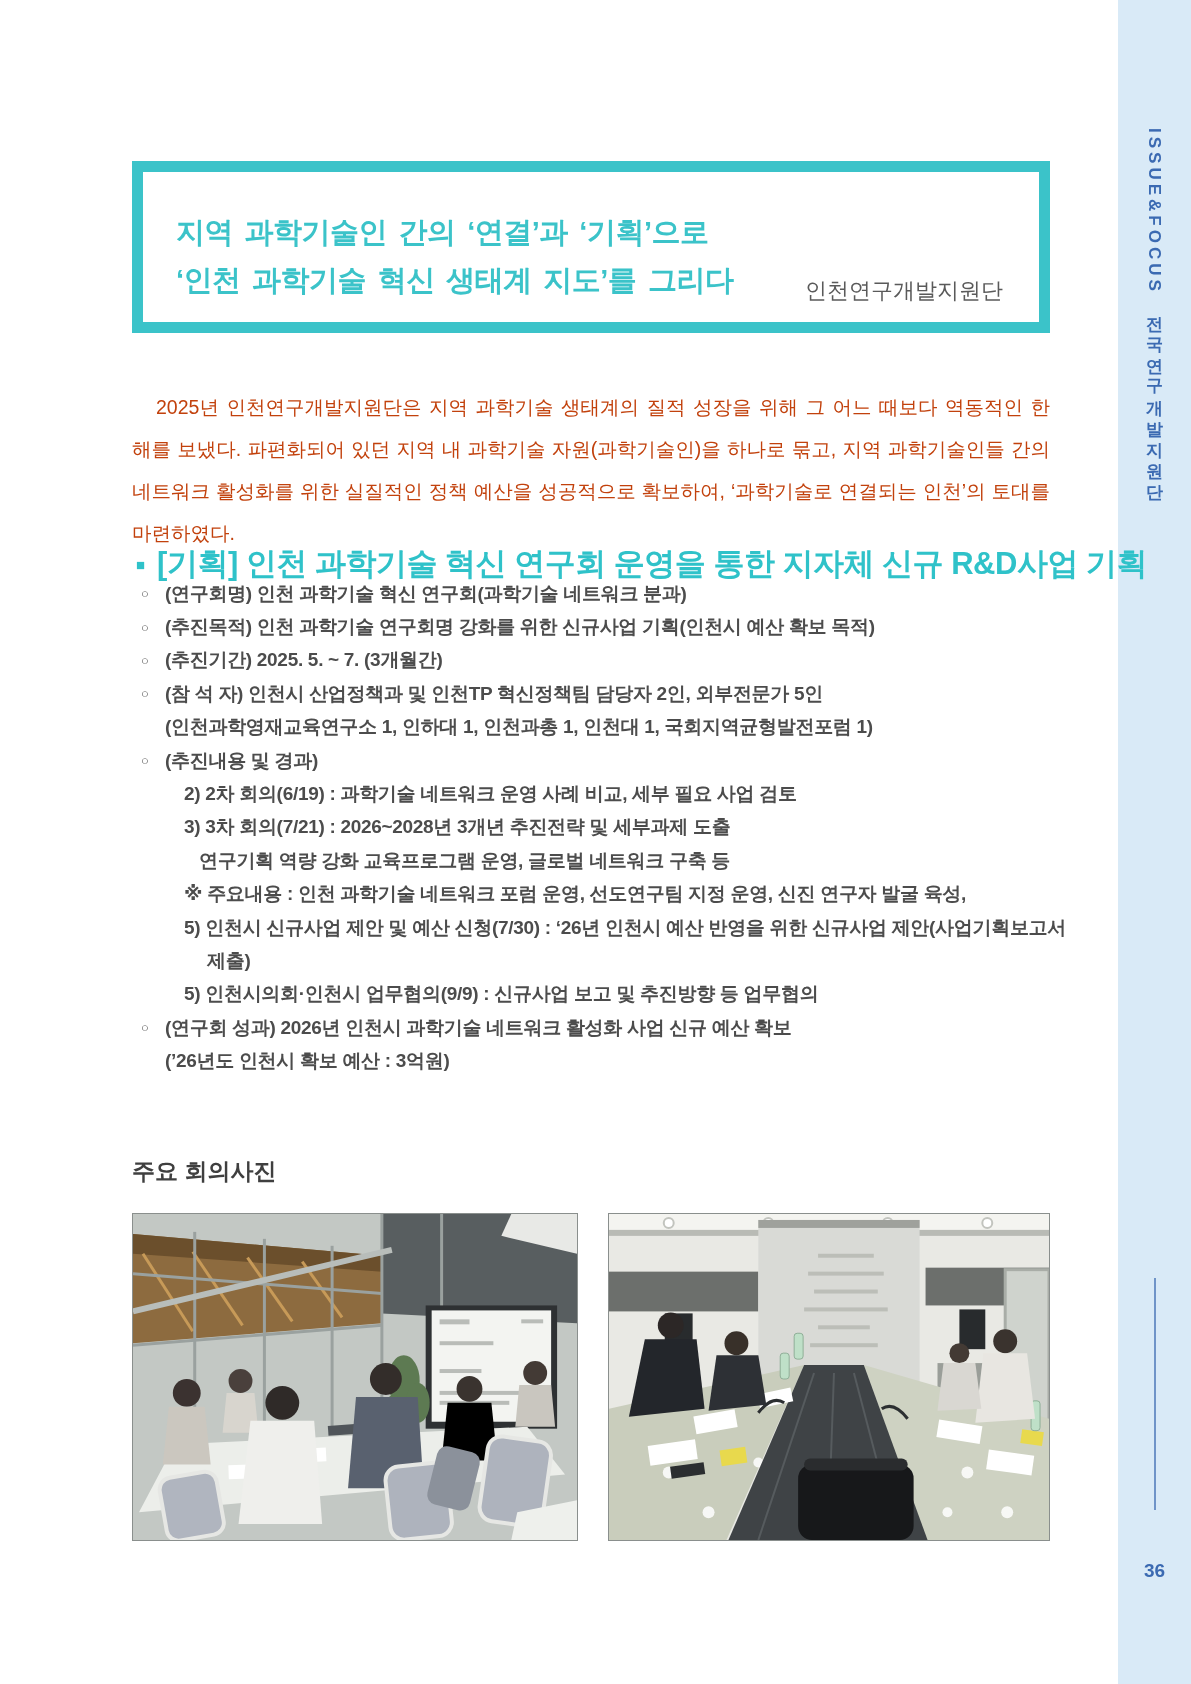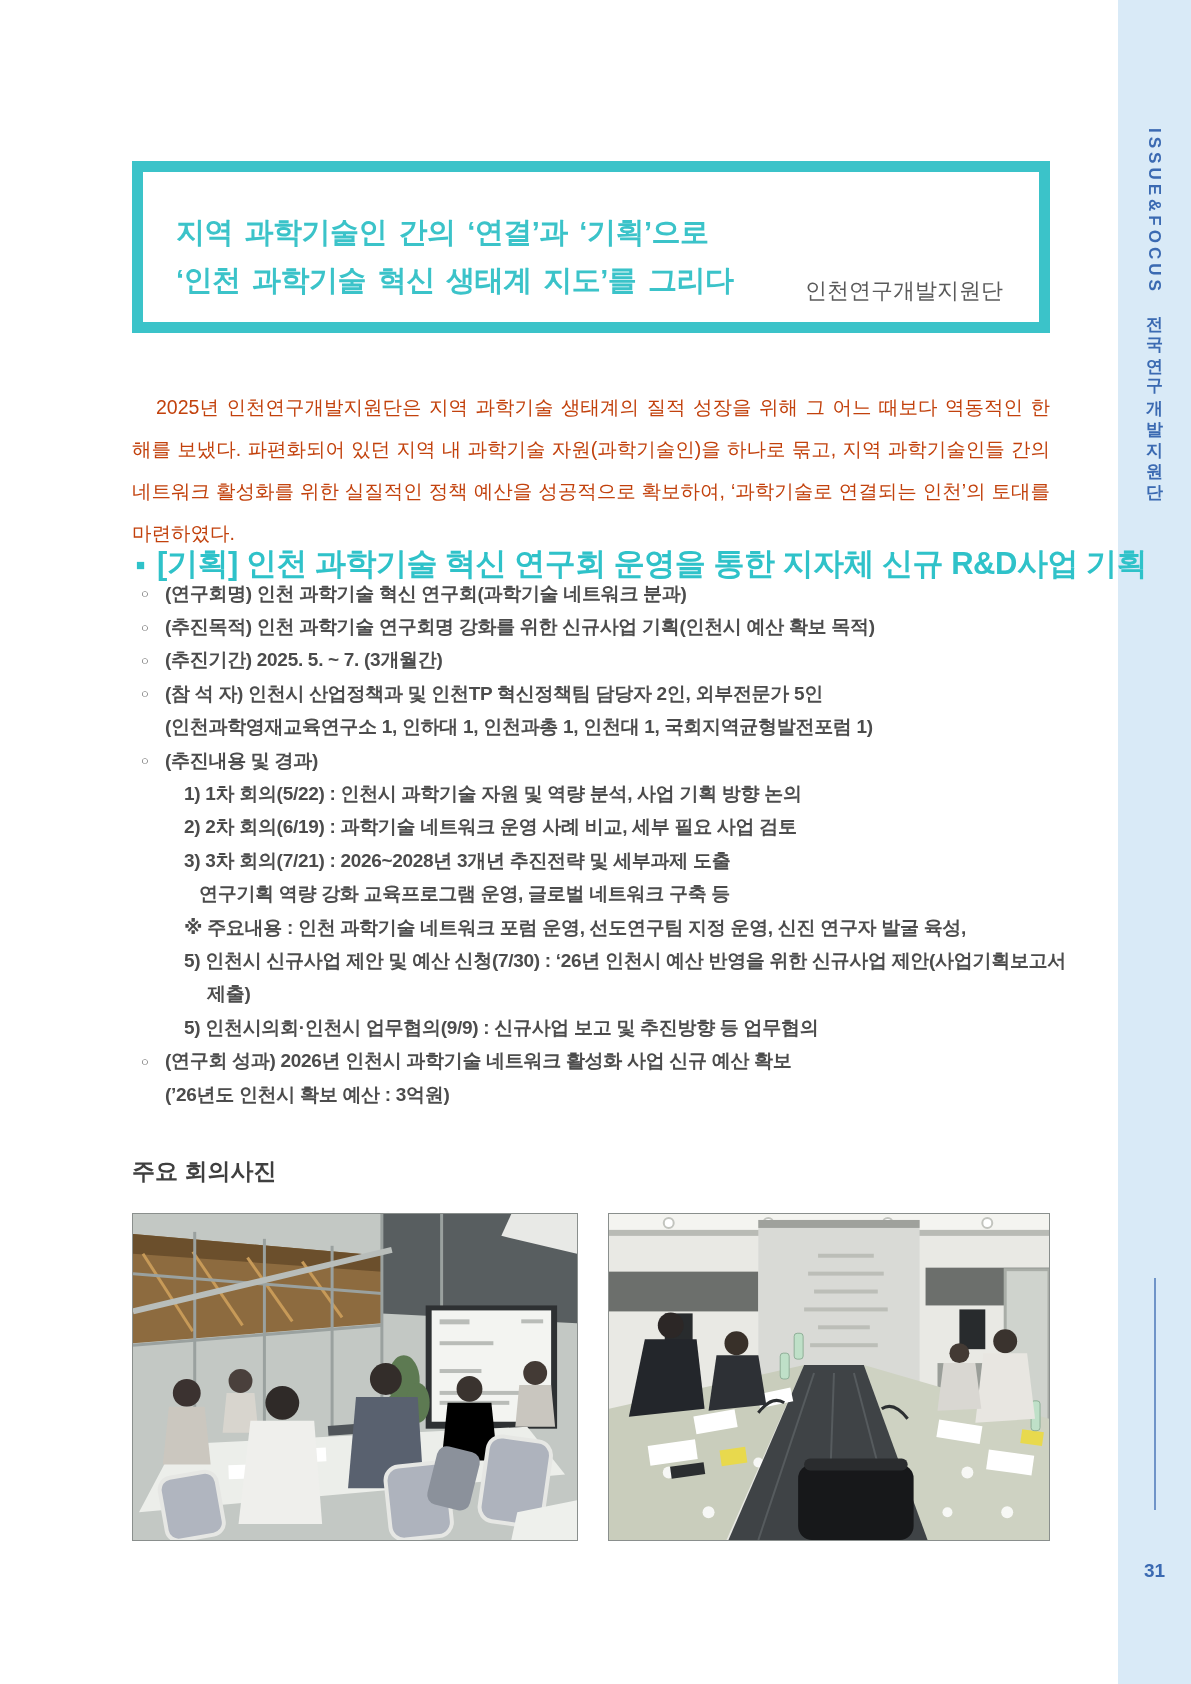--- a/index.html
+++ b/index.html
@@ -56,21 +56,21 @@
   .photo svg { display:block; width:100%; height:100%; }
 </style>
 </head>
 <body>
 
 <div class="page">
 
   <div class="sidebar">
     <div class="sidebar-label">ISSUE&amp;FOCUS 전국연구개발지원단</div>
     <div class="sidebar-rule"></div>
-    <div class="page-number">31</div>
+    <div class="page-number">36</div>
   </div>
 
   <div class="title-box">
     <div class="title-text">
       <div>지역 과학기술인 간의 ‘연결’과 ‘기획’으로</div>
       <div>‘인천 과학기술 혁신 생태계 지도’를 그리다</div>
     </div>
     <div class="title-org">인천연구개발지원단</div>
   </div>
 
@@ -96,21 +96,20 @@
       </div>
     <div class="line">
         <span class="mk">○</span>
         <span>(참 석 자) 인천시 산업정책과 및 인천TP 혁신정책팀 담당자 2인, 외부전문가 5인</span>
       </div>
     <div class="line l-c1">(인천과학영재교육연구소 1, 인하대 1, 인천과총 1, 인천대 1, 국회지역균형발전포럼 1)</div>
     <div class="line">
         <span class="mk">○</span>
         <span>(추진내용 및 경과)</span>
       </div>
-    <div class="line l-n">1) 1차 회의(5/22) : 인천시 과학기술 자원 및 역량 분석, 사업 기획 방향 논의</div>
     <div class="line l-n">2) 2차 회의(6/19) : 과학기술 네트워크 운영 사례 비교, 세부 필요 사업 검토</div>
     <div class="line l-n">3) 3차 회의(7/21) : 2026~2028년 3개년 추진전략 및 세부과제 도출</div>
     <div class="line l-nc">연구기획 역량 강화 교육프로그램 운영, 글로벌 네트워크 구축 등</div>
     <div class="line l-n">※ 주요내용 : 인천 과학기술 네트워크 포럼 운영, 선도연구팀 지정 운영, 신진 연구자 발굴 육성,</div>
     <div class="line l-n">5) 인천시 신규사업 제안 및 예산 신청(7/30) : ‘26년 인천시 예산 반영을 위한 신규사업 제안(사업기획보고서</div>
     <div class="line l-nc2">제출)</div>
     <div class="line l-n">5) 인천시의회·인천시 업무협의(9/9) : 신규사업 보고 및 추진방향 등 업무협의</div>
     <div class="line">
         <span class="mk">○</span>
         <span>(연구회 성과) 2026년 인천시 과학기술 네트워크 활성화 사업 신규 예산 확보</span>

